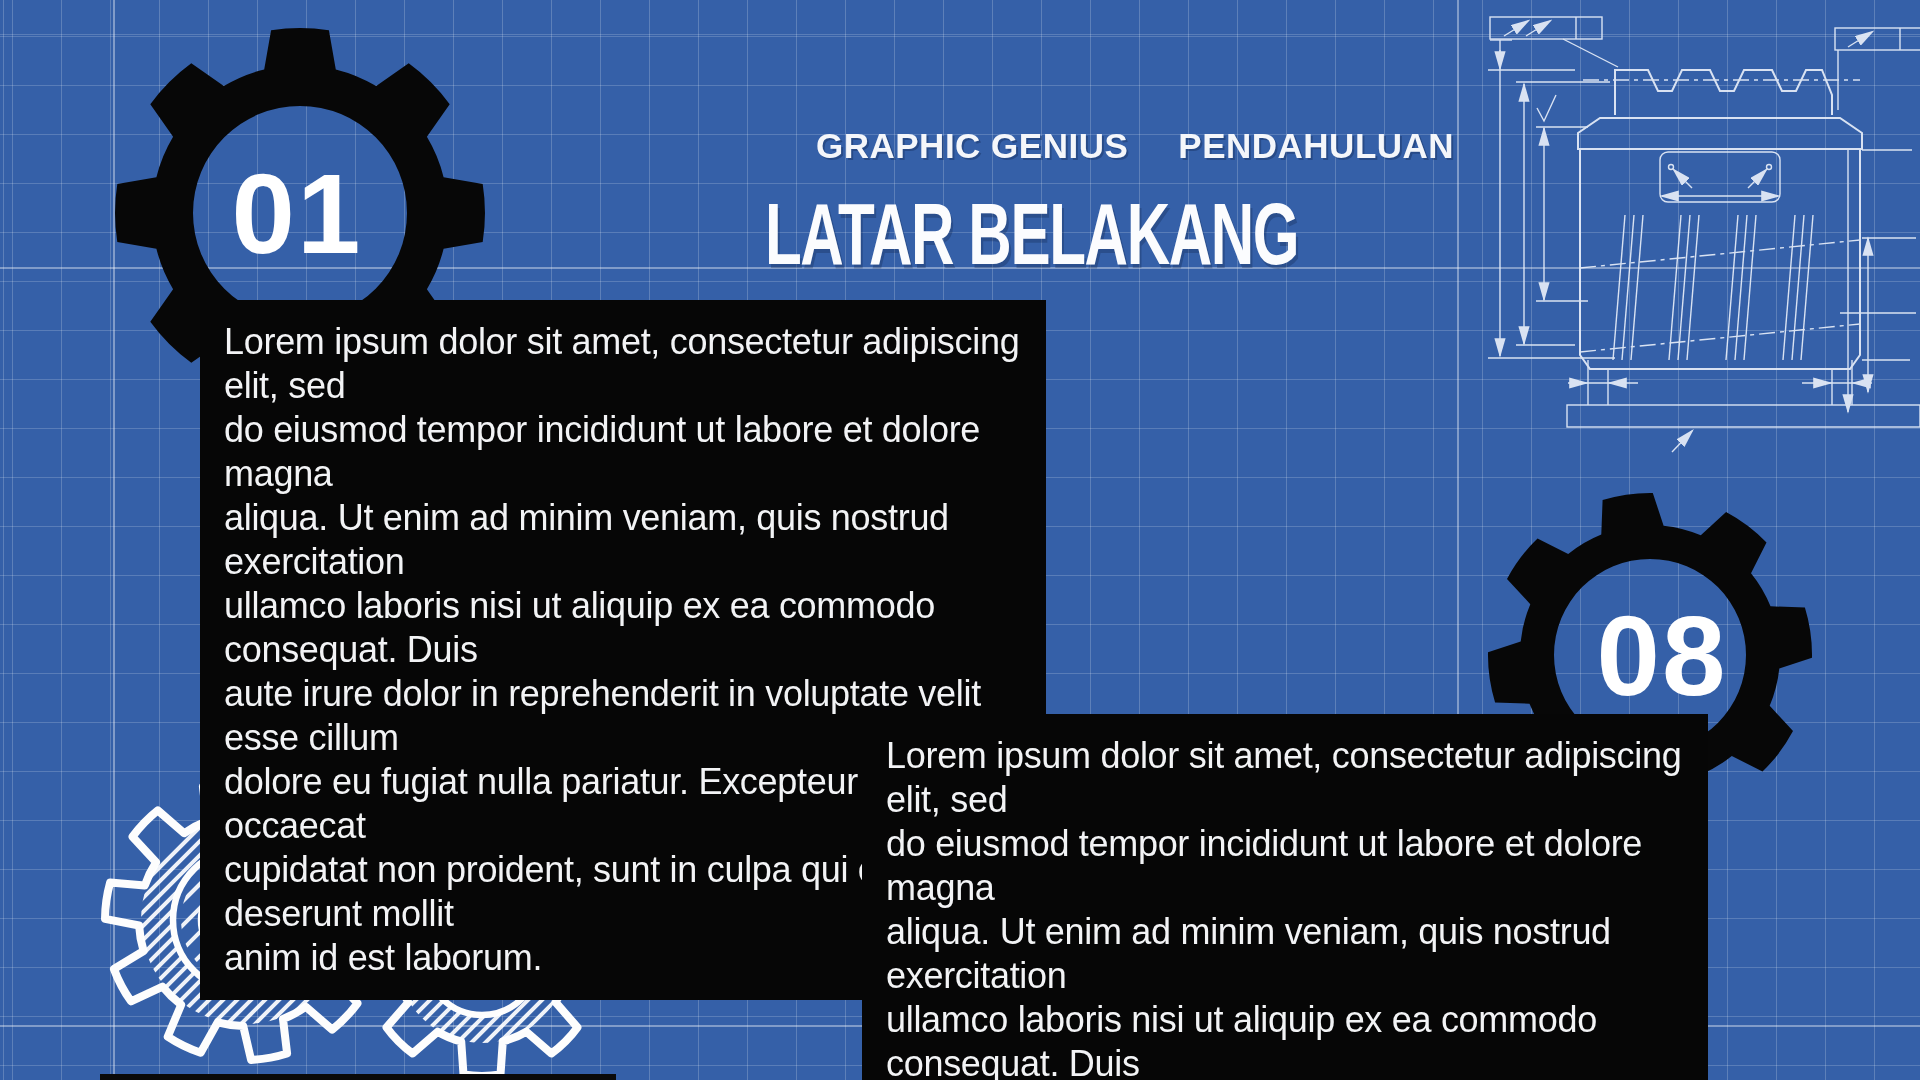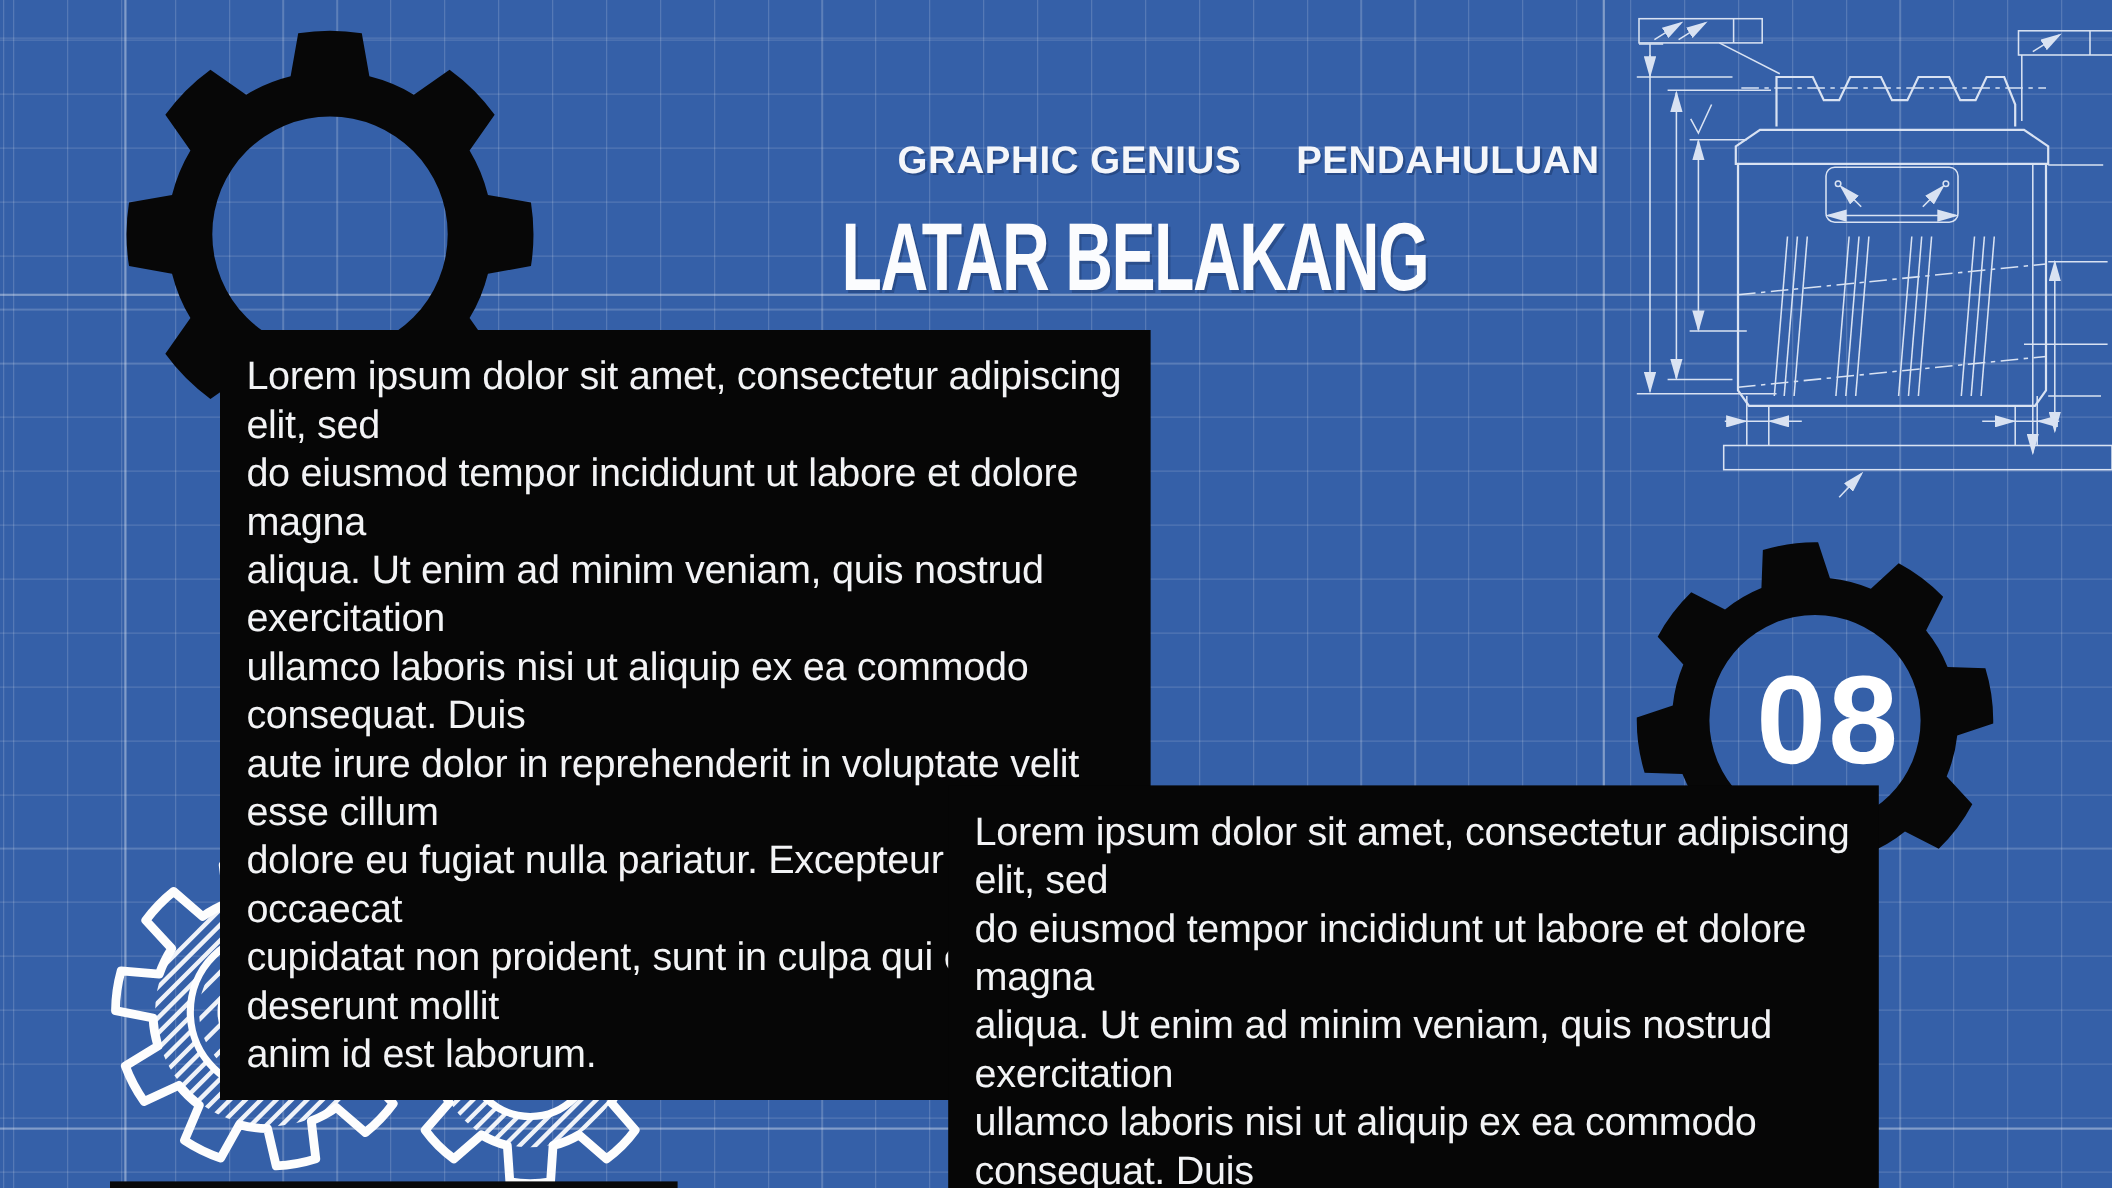--- a/index.html
+++ b/index.html
@@ -297,20 +297,21 @@
           <line class="skh" x1="488.6" y1="448.4" x2="589.4" y2="347.6"></line>
         </g>
       </g>
   </svg>
 
   <svg class="abs" style="left:0;top:0" width="1920" height="1080" viewBox="0 0 1920 1080">
     <path id="gear01" fill="#070707" fill-rule="evenodd" d="M264.2,69.4 L271.1,30.3 A185 185 0 0 1 328.9,30.3 L335.8,69.4 A148 148 0 0 1 376.2,86.1 L376.2,86.1 L408.7,63.3 A185 185 0 0 1 449.7,104.3 L426.9,136.8 A148 148 0 0 1 443.6,177.2 L443.6,177.2 L482.7,184.1 A185 185 0 0 1 482.7,241.9 L443.6,248.8 A148 148 0 0 1 426.9,289.2 L426.9,289.2 L449.7,321.7 A185 185 0 0 1 408.7,362.7 L376.2,339.9 A148 148 0 0 1 335.8,356.6 L335.8,356.6 L328.9,395.7 A185 185 0 0 1 271.1,395.7 L264.2,356.6 A148 148 0 0 1 223.8,339.9 L223.8,339.9 L191.3,362.7 A185 185 0 0 1 150.3,321.7 L173.1,289.2 A148 148 0 0 1 156.4,248.8 L156.4,248.8 L117.3,241.9 A185 185 0 0 1 117.3,184.1 L156.4,177.2 A148 148 0 0 1 173.1,136.8 L173.1,136.8 L150.3,104.3 A185 185 0 0 1 191.3,63.3 L223.8,86.1 A148 148 0 0 1 264.2,69.4 Z M407,213 A107,107 0 1 0 193,213 A107,107 0 1 0 407,213 Z"></path>
     <path id="gear02" fill="#070707" fill-rule="evenodd" d="M1601.3,534.5 L1602.6,500.1 A162 162 0 0 1 1652.8,493.0 L1663.6,525.7 A130 130 0 0 1 1700.8,535.3 L1700.8,535.3 L1726.1,512.0 A162 162 0 0 1 1766.5,542.5 L1751.0,573.2 A130 130 0 0 1 1770.5,606.3 L1770.5,606.3 L1804.9,607.6 A162 162 0 0 1 1812.0,657.8 L1779.3,668.6 A130 130 0 0 1 1769.7,705.8 L1769.7,705.8 L1793.0,731.1 A162 162 0 0 1 1762.5,771.5 L1731.8,756.0 A130 130 0 0 1 1698.7,775.5 L1698.7,775.5 L1697.4,809.9 A162 162 0 0 1 1647.2,817.0 L1636.4,784.3 A130 130 0 0 1 1599.2,774.7 L1599.2,774.7 L1573.9,798.0 A162 162 0 0 1 1533.5,767.5 L1549.0,736.8 A130 130 0 0 1 1529.5,703.7 L1529.5,703.7 L1495.1,702.4 A162 162 0 0 1 1488.0,652.2 L1520.7,641.4 A130 130 0 0 1 1530.3,604.2 L1530.3,604.2 L1507.0,578.9 A162 162 0 0 1 1537.5,538.5 L1568.2,554.0 A130 130 0 0 1 1601.3,534.5 Z M1746,655 A96,96 0 1 0 1554,655 A96,96 0 1 0 1746,655 Z"></path>
   </svg>
 
+  <div class="gearnum" id="num01">01</div>
   <div class="gearnum" id="num02">08</div>
 
   <div class="textblock" id="block1">
     <p>Lorem ipsum dolor sit amet, consectetur adipiscing elit, sed
 do eiusmod tempor incididunt ut labore et dolore magna
 aliqua. Ut enim ad minim veniam, quis nostrud exercitation
 ullamco laboris nisi ut aliquip ex ea commodo consequat. Duis
 aute irure dolor in reprehenderit in voluptate velit esse cillum
 dolore eu fugiat nulla pariatur. Excepteur sint occaecat
 cupidatat non proident, sunt in culpa qui officia deserunt mollit

